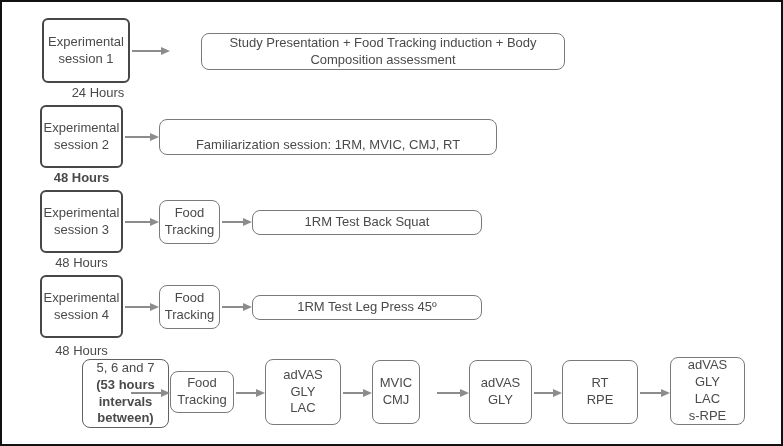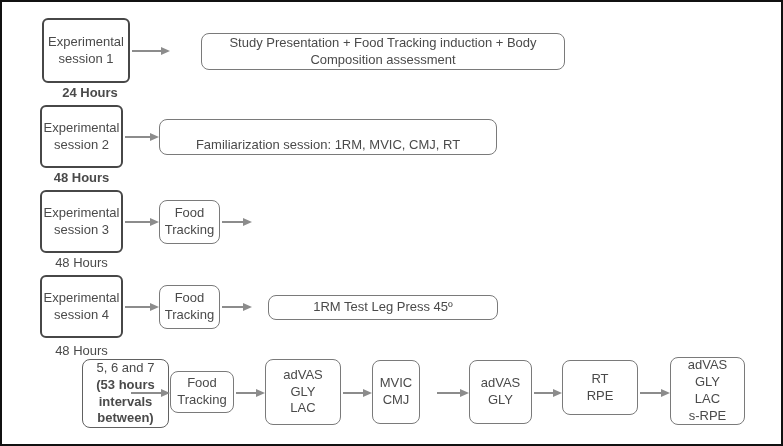--- a/index.html
+++ b/index.html
@@ -71,21 +71,21 @@
 <div id="figure">
 
   <div class="box session" style="left:40px; top:16px; width:88px; height:65px;">
     <span>Experimental
 session 1</span>
   </div>
   <div class="arrow" style="left:130px; top:48px; width:36px;"></div>
   <div class="box step" style="left:167px; top:31px; width:364px; height:37px;margin-left:32px;">
     <span>Study Presentation + Food Tracking induction + Body Composition assessment</span>
   </div>
-  <div class="interval" style="left:44px; top:83px; width:88px;font-weight:bold;">24 Hours</div>
+  <div class="interval" style="left:52px; top:83px; width:88px;">24 Hours</div>
 
   <div class="box session" style="left:38px; top:103px; width:83px; height:63px;">
     <span>Experimental
 session 2</span>
   </div>
   <div class="arrow" style="left:123px; top:134px; width:32px;"></div>
   <div class="box step" style="left:157px; top:117px; width:338px; height:36px;align-items:flex-end;">
     <span>Familiarization session: 1RM,  MVIC, CMJ, RT</span>
   </div>
   <div class="interval bold" style="left:38px; top:168px; width:83px;">48 Hours</div>
@@ -93,33 +93,36 @@
   <div class="box session" style="left:38px; top:188px; width:83px; height:63px;">
     <span>Experimental
 session 3</span>
   </div>
   <div class="arrow" style="left:123px; top:219px; width:32px;"></div>
   <div class="box step" style="left:157px; top:198px; width:61px; height:44px;">
     <span>Food
 Tracking</span>
   </div>
   <div class="arrow" style="left:220px; top:219px; width:28px;"></div>
+  <div class="box step" style="left:250px; top:208px; width:230px; height:25px;">
+    <span>1RM Test Back Squat</span>
+  </div>
   <div class="interval" style="left:38px; top:253px; width:83px;">48 Hours</div>
 
   <div class="box session" style="left:38px; top:273px; width:83px; height:63px;">
     <span>Experimental
 session 4</span>
   </div>
   <div class="arrow" style="left:123px; top:304px; width:32px;"></div>
   <div class="box step" style="left:157px; top:283px; width:61px; height:44px;">
     <span>Food
 Tracking</span>
   </div>
   <div class="arrow" style="left:220px; top:304px; width:28px;"></div>
-  <div class="box step" style="left:250px; top:293px; width:230px; height:25px;margin-left:16px;">
+  <div class="box step" style="left:250px; top:293px; width:230px; height:25px;">
     <span>1RM Test Leg Press 45º</span>
   </div>
   <div class="interval" style="left:38px; top:341px; width:83px;">48 Hours</div>
 
   <div class="box leftbox5" style="left:40px; top:357px; width:87px; height:69px;">
     <span>5, 6 and 7</span>
     <span class="bold">(53 hours
 intervals
 between)</span>
   </div>
@@ -138,21 +141,21 @@
   <div class="box step" style="left:370px; top:358px; width:48px; height:64px;">
     <span>MVIC
 CMJ</span>
   </div>
   <div class="arrow" style="left:435px; top:390px; width:30px;"></div>
   <div class="box step" style="left:467px; top:358px; width:63px; height:64px;">
     <span>adVAS
 GLY</span>
   </div>
   <div class="arrow" style="left:532px; top:390px; width:26px;"></div>
-  <div class="box step" style="left:560px; top:358px; width:76px; height:55px;">
+  <div class="box step" style="left:560px; top:358px; width:76px; height:64px;">
     <span>RT
 RPE</span>
   </div>
   <div class="arrow" style="left:638px; top:390px; width:28px;"></div>
   <div class="box step" style="left:668px; top:355px; width:75px; height:68px;">
     <span>adVAS
 GLY
 LAC
 s-RPE</span>
   </div>

